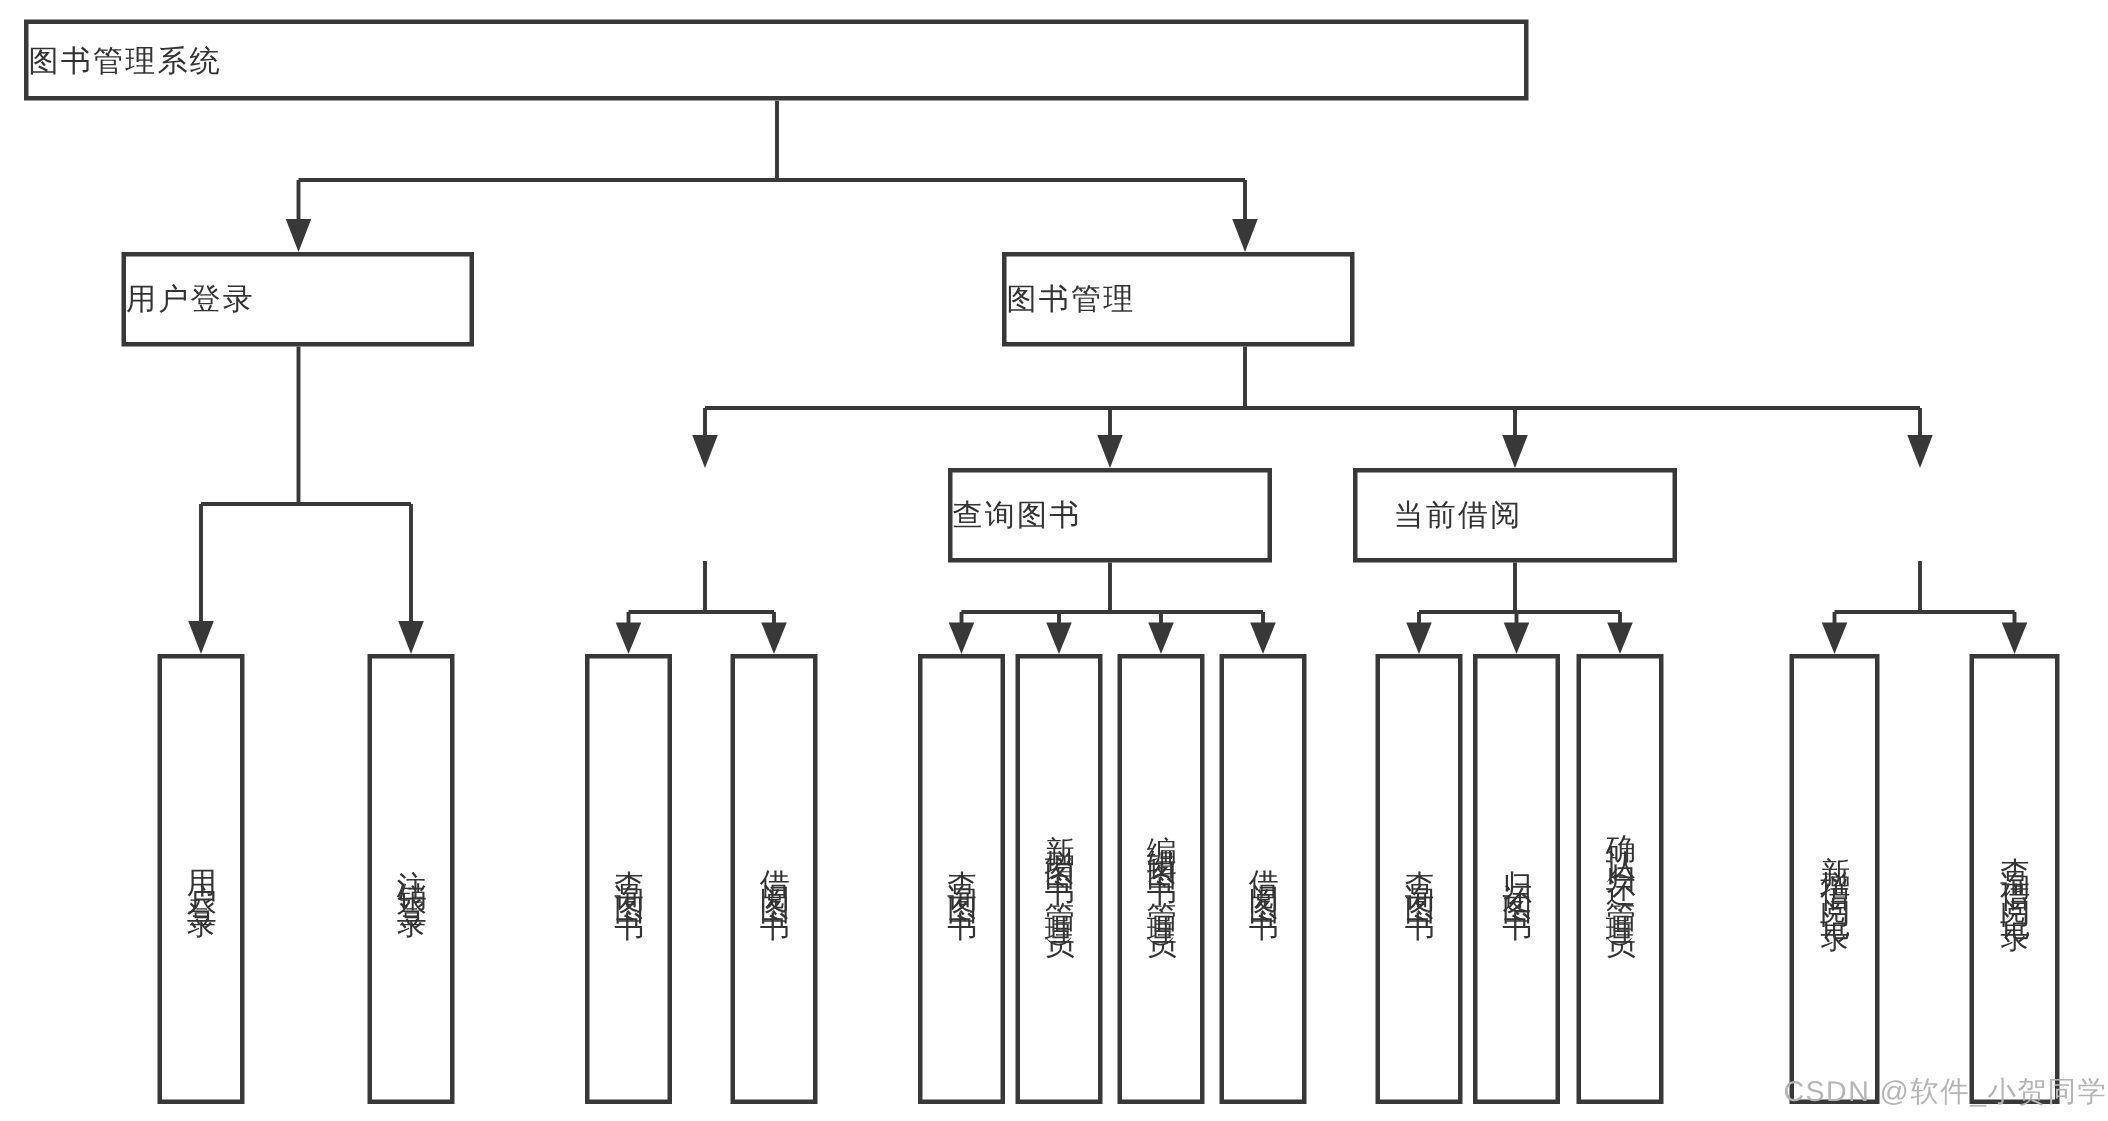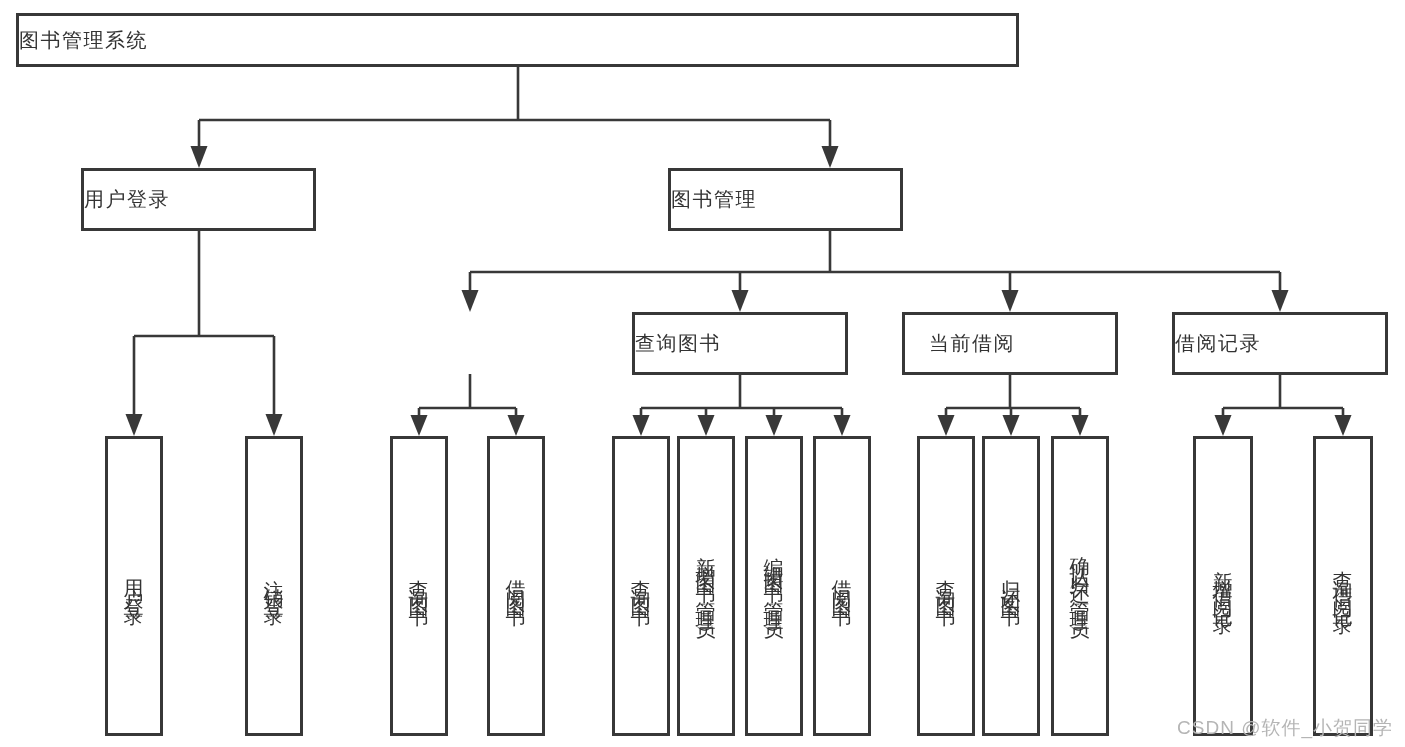--- a/index.html
+++ b/index.html
@@ -56,21 +56,21 @@
     text-orientation: mixed;
     font-size: 20px;
     color: var(--text);
     letter-spacing: 9px;
     line-height: 1;
     padding-bottom: 9px; 
   }
   #watermark {
     position: absolute;
     top: 715px;
-    right: 12px;
+    right: 0;
     font-size: 19px;
     color: var(--watermark);
     letter-spacing: 1px;
     white-space: nowrap;
   }
 </style>
 </head>
 <body>
 
 <div id="stage">
@@ -147,23 +147,20 @@
   <div class="hnode" style="left:668px; top:168px; width:235px; height:63px;font-family:Liberation Mono, monospace;">
     <span>图书管理</span>
   </div>
 
   <div class="hnode" style="left:632px; top:312px; width:216px; height:63px;">
     <span>查询图书</span>
   </div>
   <div class="hnode" style="left:902px; top:312px; width:216px; height:63px;padding-left:24px;">
     <span>当前借阅</span>
   </div>
-  <div class="hnode" style="left:1172px; top:312px; width:216px; height:63px;">
-    <span>借阅记录</span>
-  </div>
 
   <div class="vnode" style="left:105px; top:436px; width:58px; height:300px;">
     <span class="vtext">用户登录</span>
   </div>
   <div class="vnode" style="left:245px; top:436px; width:58px; height:300px;">
     <span class="vtext">注销登录</span>
   </div>
 
   <div class="vnode" style="left:390px; top:436px; width:58px; height:300px;">
     <span class="vtext">查询图书</span>

